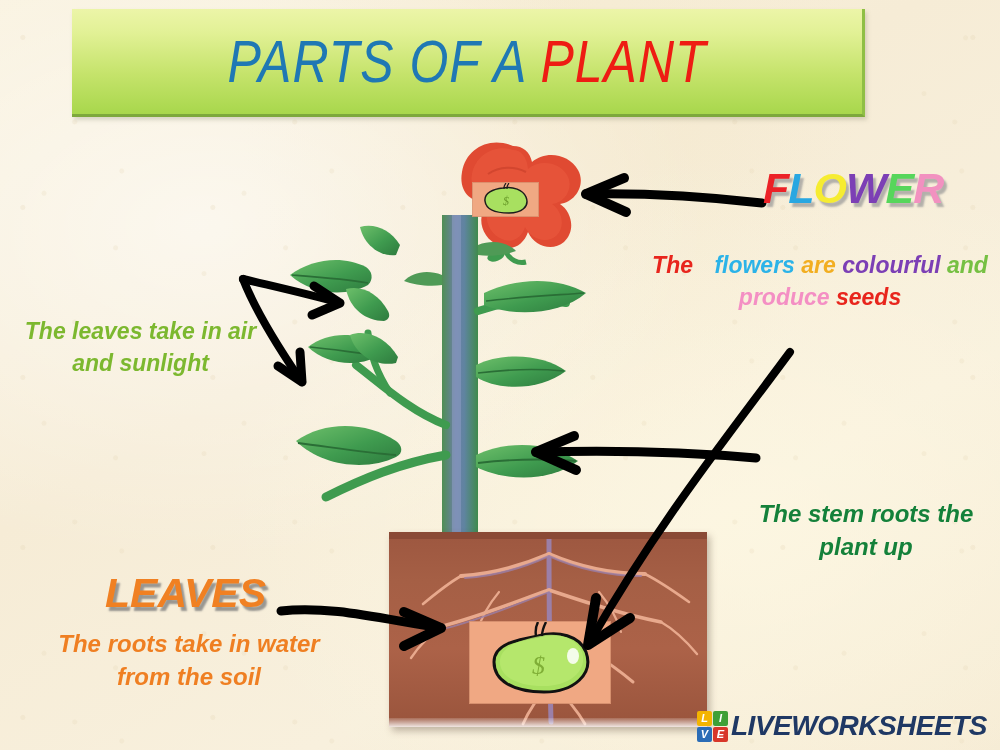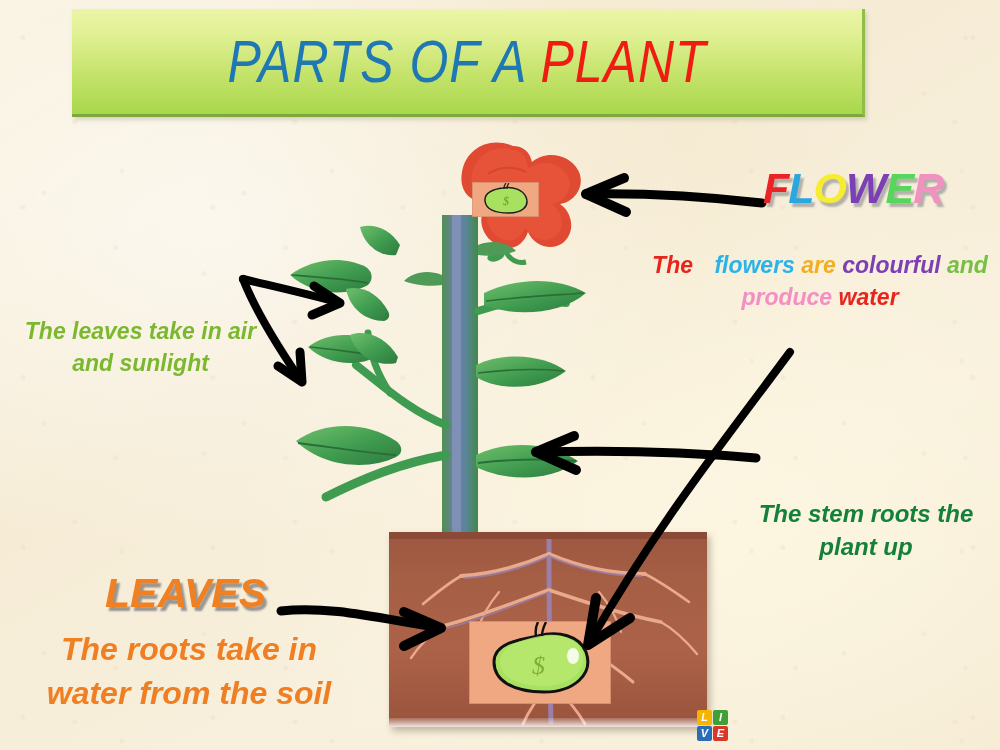--- a/index.html
+++ b/index.html
@@ -203,21 +203,21 @@
     left: 735px;
     top: 497px;
     width: 262px;
     font-size: 24px;
     color: #14813a;
   }
   #desc-roots {
     left: 45px;
     top: 627px;
     width: 288px;
-    font-size: 32px;
+    font-size: 24px;
     color: #ef7f22;
   }
 
   
   #arrow-layer {
     position: absolute;
     left: 0; top: 0;
     width: 1000px;
     height: 750px;
     pointer-events: none;
@@ -417,29 +417,30 @@
 
   <div class="label shadowed" id="label-roots">LEAVES</div>
 
   <div class="desc" id="desc-flower">
     <span class="c-red">The</span>
     <span class="c-cyan">flowers</span>
     <span class="c-gold">are</span>
     <span class="c-purple">colourful</span>
     <span class="c-green">and</span>
     <span class="c-pink">produce</span>
-    <span class="c-red">water</span>
+    <span class="c-red">seeds</span>
   </div>
 
   <div class="desc" id="desc-leaves">The leaves take in air and sunlight</div>
   <div class="desc" id="desc-stem">The stem roots the plant up</div>
   <div class="desc" id="desc-roots">The roots take in water from the soil</div>
 
   <div id="logo">
     <div id="logo-tiles">
       <div class="tile-l">L</div>
       <div class="tile-i">I</div>
       <div class="tile-v">V</div>
       <div class="tile-e">E</div>
     </div>
+    <div id="logo-word">LIVEWORKSHEETS</div>
   </div>
 
 </div>
 
 </body></html>

